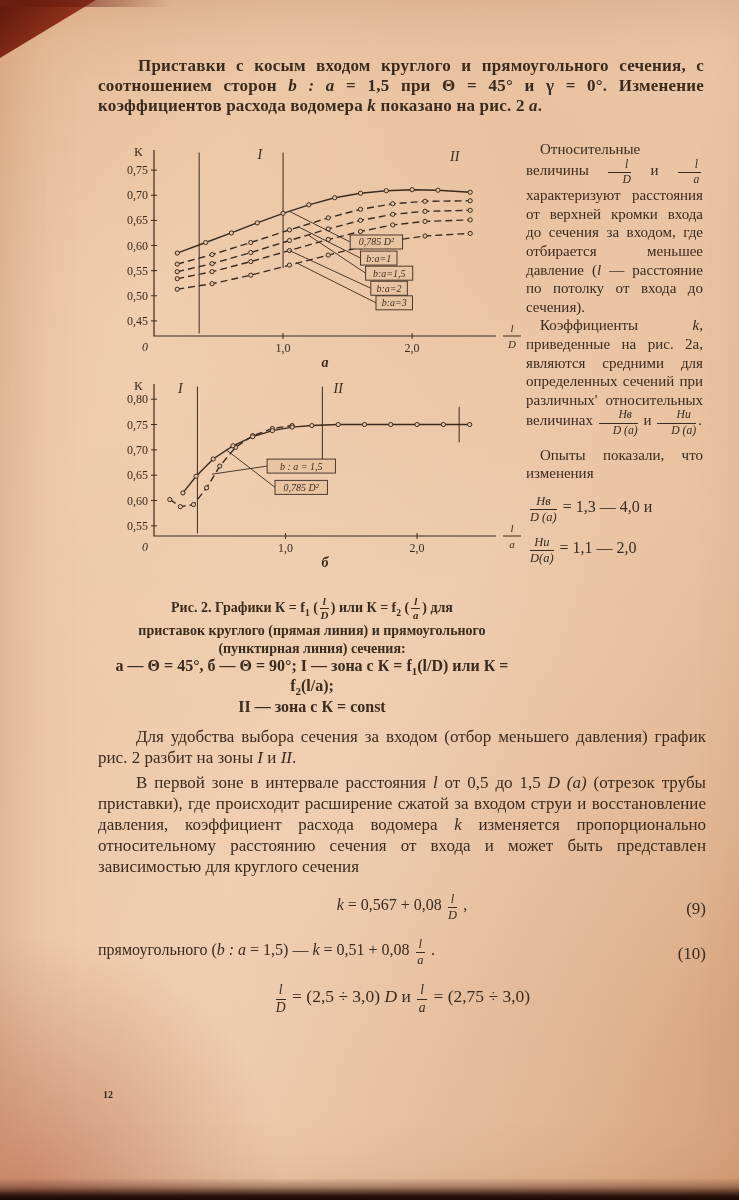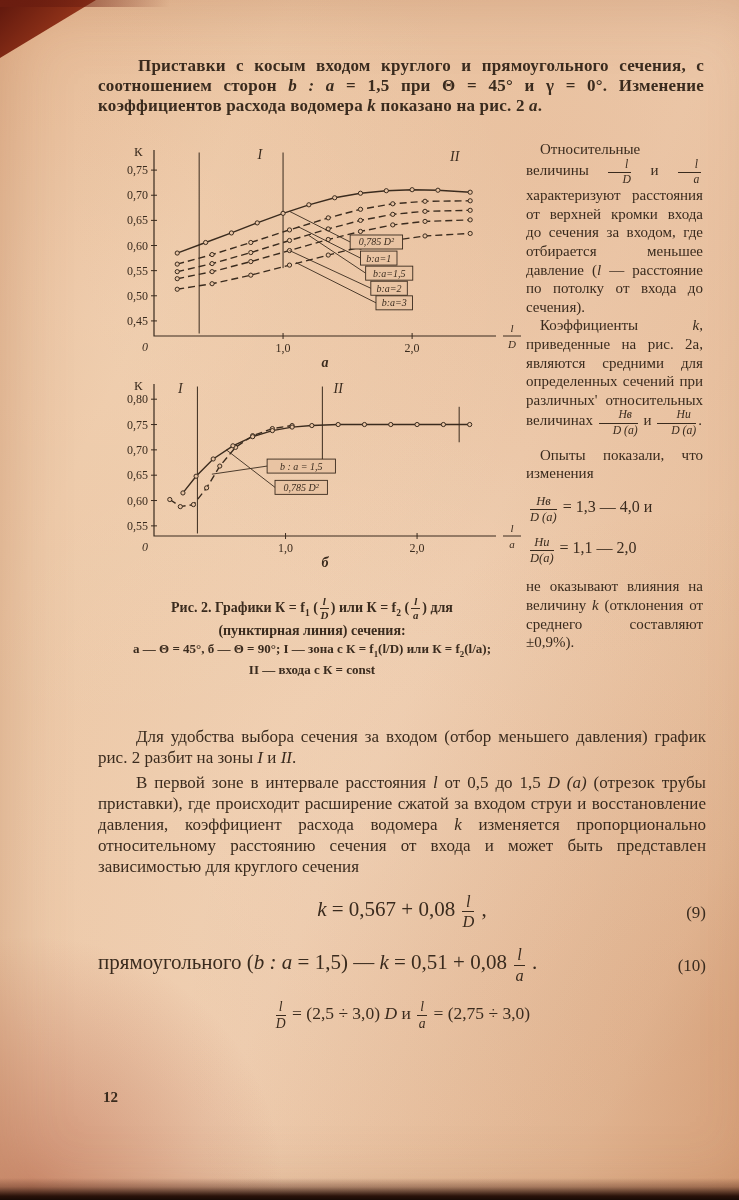--- a/index.html
+++ b/index.html
@@ -45,36 +45,36 @@
 
   .frac{display:inline-block;vertical-align:-0.55em;text-align:center;line-height:1.05;
     margin:0 2px;font-style:italic;}
   .frac .fn{display:block;border-bottom:1px solid currentColor;padding:0 3px 1px;font-size:0.78em;}
   .frac .fd{display:block;padding-top:1px;font-size:0.78em;}
   sub{font-size:0.68em;}
 
   .caption{position:absolute;left:100px;top:596px;width:424px;text-align:center;
     font-size:14px;line-height:17.5px;font-weight:bold;}
   .cap-line{margin:0;}
-  .cap-legend{font-size:13px;line-height:14.5px;margin-top:2px;}
+  .cap-legend{font-size:16px;line-height:14.5px;margin-top:2px;}
   .cap-legend:first-of-type{margin-top:6px;}
 
   .bodytext{position:absolute;left:98px;top:726px;width:608px;
     font-size:17px;line-height:21px;text-align:justify;}
   .bodytext p{margin:0;}
   .bodytext p.indent{text-indent:38px;}
   .bodytext p.tgap{margin-top:4px;}
 
   .eqrow{position:relative;margin:16px 0 12px;text-align:center;}
   .eqrow.leftline{text-align:left;}
   .eqnum{position:absolute;right:0;top:50%;transform:translateY(-50%);font-style:normal;}
-  .eq{font-size:21px;}
+  .eq{font-size:16px;}
   .eq-center{text-align:center;margin:16px 0 14px;font-size:17.5px;}
 
-  .pagenum{position:absolute;left:103px;top:1089px;font-size:15px;font-weight:bold;}
+  .pagenum{position:absolute;left:103px;top:1089px;font-size:10px;font-weight:bold;}
 </style>
 </head>
 <body>
 
 <div class="page">
 
   <div class="corner-tl"></div>
   <div class="top-strip"></div>
   <div class="edge-right"></div>
   <div class="edge-bottom"></div>
@@ -242,28 +242,28 @@
       <text x="181.2153846153846" y="118.86" text-anchor="middle" font-size="10" font-style="italic">0,785 D²</text>
       <text x="205" y="195" text-anchor="middle" font-size="14" font-style="italic" font-weight="bold">б</text>
     </svg>
 
   <div class="sidecol">
     <p>Относительные величины <span class="frac"><span class="fn">l</span><span class="fd">D</span></span> и <span class="frac"><span class="fn">l</span><span class="fd">a</span></span> характеризуют расстояния от верхней кромки входа до сечения за входом, где отбирается меньшее давление (<i>l</i> — расстояние по потолку от входа до сечения).</p>
     <p>Коэффициенты <i>k</i>, приведенные на рис. 2а, являются средними для определенных сечений при различных' относительных величинах <span class="frac"><span class="fn">Hв</span><span class="fd">D (a)</span></span> и <span class="frac"><span class="fn">Hи</span><span class="fd">D (a)</span></span>.</p>
     <p class="gap">Опыты показали, что изменения</p>
     <div class="side-eq"><span class="frac"><span class="fn">Hв</span><span class="fd">D (a)</span></span> = 1,3 — 4,0 и</div>
     <div class="side-eq"><span class="frac"><span class="fn">Hи</span><span class="fd">D(a)</span></span> = 1,1 — 2,0</div>
-    <p class="noindent">не оказывают влияния на величину <i>k</i> (отклонения от среднего составляют ±0,9%).</p>
   </div>
 
   <div class="caption">
     <div class="cap-line">Рис. 2.  Графики К = f<sub>1</sub> (<span class="frac"><span class="fn">l</span><span class="fd">D</span></span>) или К = f<sub>2</sub> (<span class="frac"><span class="fn">l</span><span class="fd">a</span></span>) для</div>
+    <div class="cap-line">приставок круглого (прямая линия) и прямоугольного</div>
     <div class="cap-line">(пунктирная линия) сечения:</div>
     <div class="cap-legend">а — Θ = 45°,  б — Θ = 90°;  I — зона с К = f<sub>1</sub>(l/D) или К = f<sub>2</sub>(l/a);</div>
-    <div class="cap-legend">II — входа с К = const</div>
+    <div class="cap-legend">II — зона с К = const</div>
   </div>
 
   <div class="bodytext">
     <p class="indent">Для удобства выбора сечения за входом (отбор меньшего давления) график рис. 2 разбит на зоны <i>I</i> и <i>II</i>.</p>
     <p class="indent tgap">В первой зоне в интервале расстояния <i>l</i> от 0,5 до 1,5 <i>D (a)</i> (отрезок трубы приставки), где происходит расширение сжатой за входом струи и восстановление давления, коэффициент расхода водомера <i>k</i> изменяется пропорционально относительному расстоянию сечения от входа и может быть представлен зависимостью для круглого сечения</p>
 
     <div class="eqrow">
       <span class="eq"><i>k</i> = 0,567 + 0,08 <span class="frac"><span class="fn">l</span><span class="fd">D</span></span> ,</span>
       <span class="eqnum">(9)</span>
     </div>

